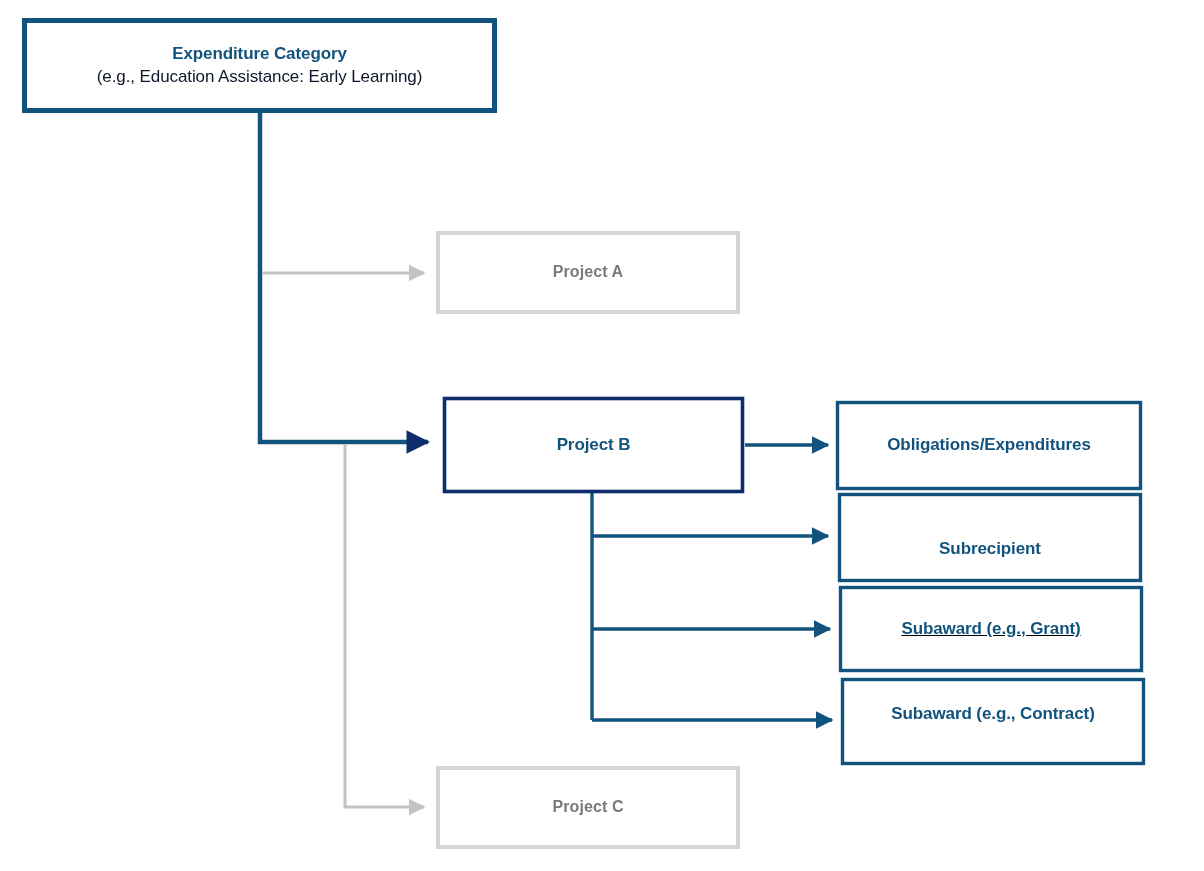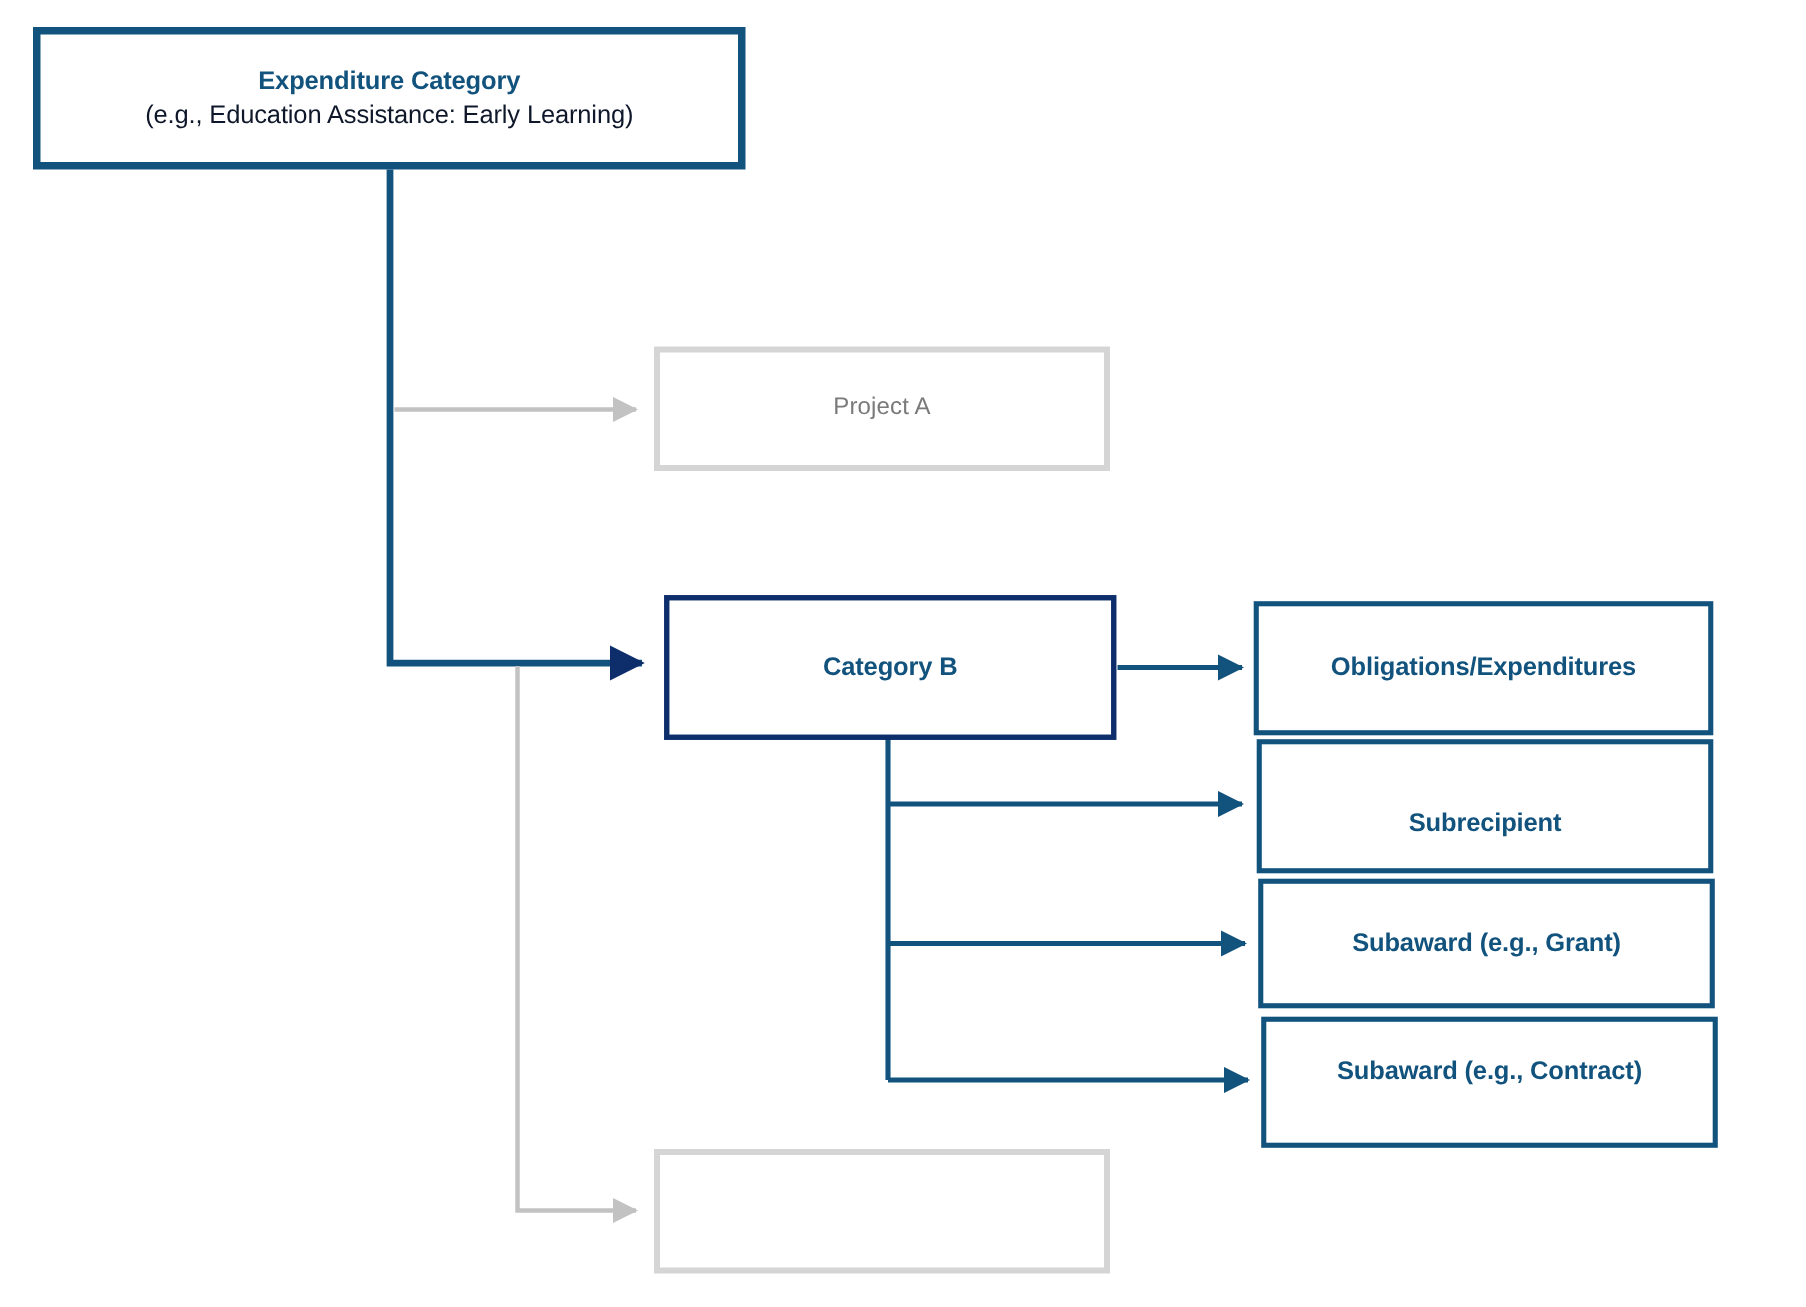--- a/index.html
+++ b/index.html
@@ -50,21 +50,21 @@
     line-height: 1.32;
   }
   .t-single {
     font-weight: bold;
     font-size: 17px;
     color: #12537e;
     letter-spacing: -0.1px;
     line-height: 1.32;
   }
   .t-muted {
-    font-weight: normal;
+    font-weight: bold;
     font-size: 16px;
     color: #7a7a7a;
     letter-spacing: 0.1px;
     line-height: 1.3;
   }
 </style>
 </head>
 <body>
 
 <div id="diagram-root">
@@ -120,33 +120,36 @@
   <div class="box-label" style="left:24px; top:20px; width:471px; height:91px;">
     <span class="t-title">Expenditure Category</span>
     <span class="t-sub">(e.g., Education Assistance: Early Learning)</span>
   </div>
 
   <div class="box-label" style="left:438px; top:233px; width:300px; height:79px;">
     <span class="t-muted">Project A</span>
   </div>
 
   <div class="box-label" style="left:444px; top:398px; width:299px; height:94px;">
-    <span class="t-title">Category B</span>
+    <span class="t-title">Project B</span>
   </div>
 
+  <div class="box-label" style="left:438px; top:768px; width:300px; height:79px;">
+    <span class="t-muted">Project C</span>
+  </div>
 
   <div class="box-label" style="left:837px; top:402px; width:304px; height:87px;">
     <span class="t-single">Obligations/Expenditures</span>
   </div>
 
   <div class="box-label" style="left:839px; top:494px; width:302px; height:110px;">
     <span class="t-single">Subrecipient</span>
   </div>
 
-  <div class="box-label" style="left:840px; top:587px; width:302px; height:84px;">
+  <div class="box-label" style="left:840px; top:587px; width:302px; height:84px;text-decoration:underline;">
     <span class="t-single">Subaward (e.g., Grant)</span>
   </div>
 
   <div class="box-label" style="left:842px; top:679px; width:302px; height:70px;">
     <span class="t-single">Subaward (e.g., Contract)</span>
   </div>
 
 </div>
 
 </body></html>

